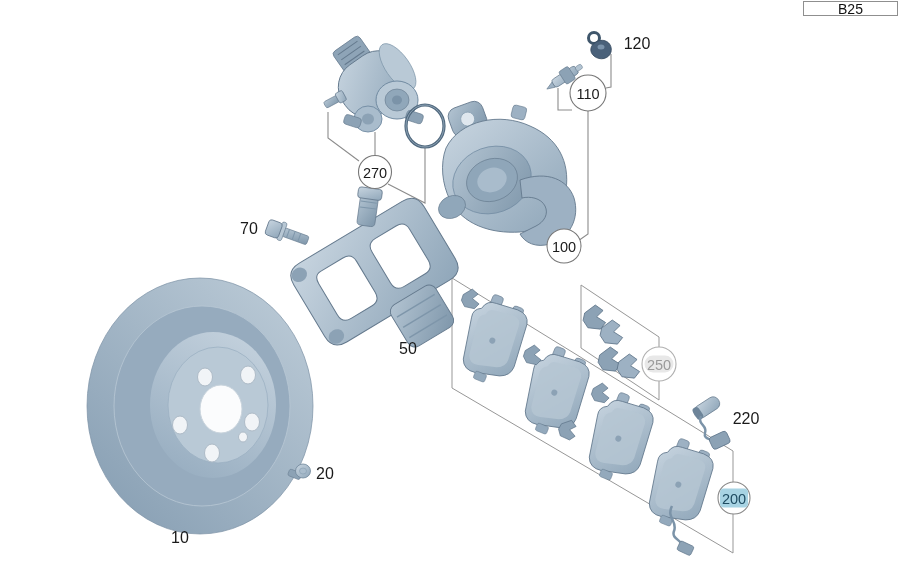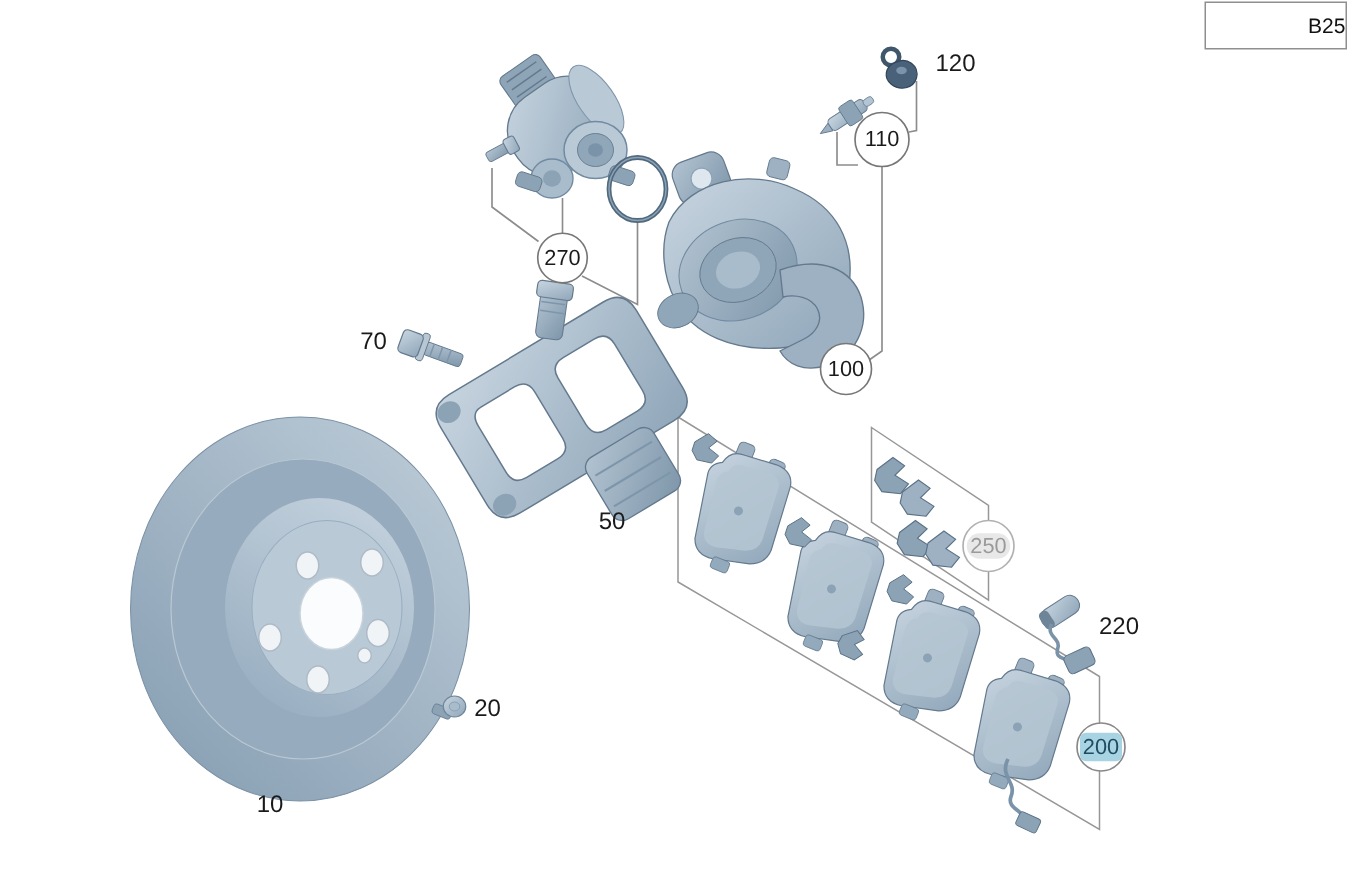--- a/index.html
+++ b/index.html
@@ -6,23 +6,23 @@
   #canvas{
     position:relative;
     width:906px;height:584px;
     background:#ffffff;
     font-family:"Liberation Sans", sans-serif;
     overflow:hidden;
   }
   #code-box{
     position:absolute;
     left:803px;top:1px;
-    width:95px;height:32px;
+    width:95px;height:15px;
     border:1px solid #8f8f8f;
-    display:flex;align-items:center;justify-content:flex-end;
+    display:flex;align-items:center;justify-content:center;
     font-size:14px;color:#111;
     background:#fff;
     box-sizing:border-box;
   }
   svg{position:absolute;left:0;top:0;}
   .lead{stroke:#8c8c8c;stroke-width:1.1;fill:none;}
   .outline{stroke:#979797;stroke-width:1;fill:none;}
   .lbl{font-size:16px;fill:#1a1a1a;}
   .cnum{font-size:14.5px;fill:#1a1a1a;}
   .cnum-dim{font-size:14.5px;fill:#9a9a9a;}

